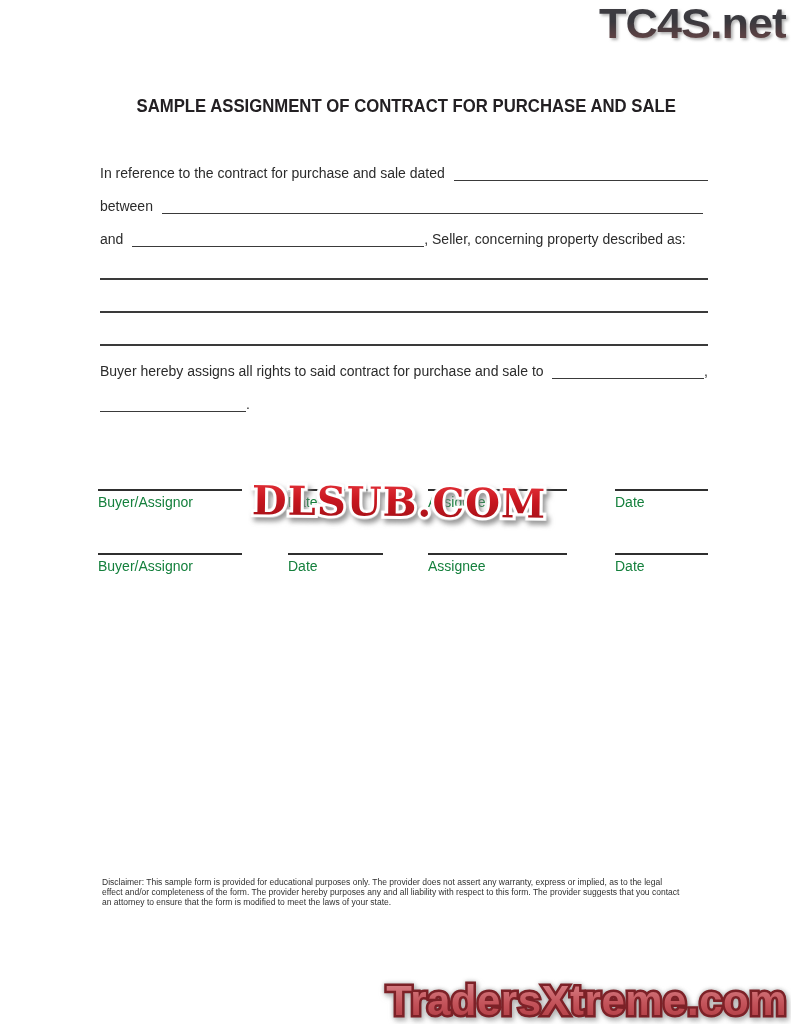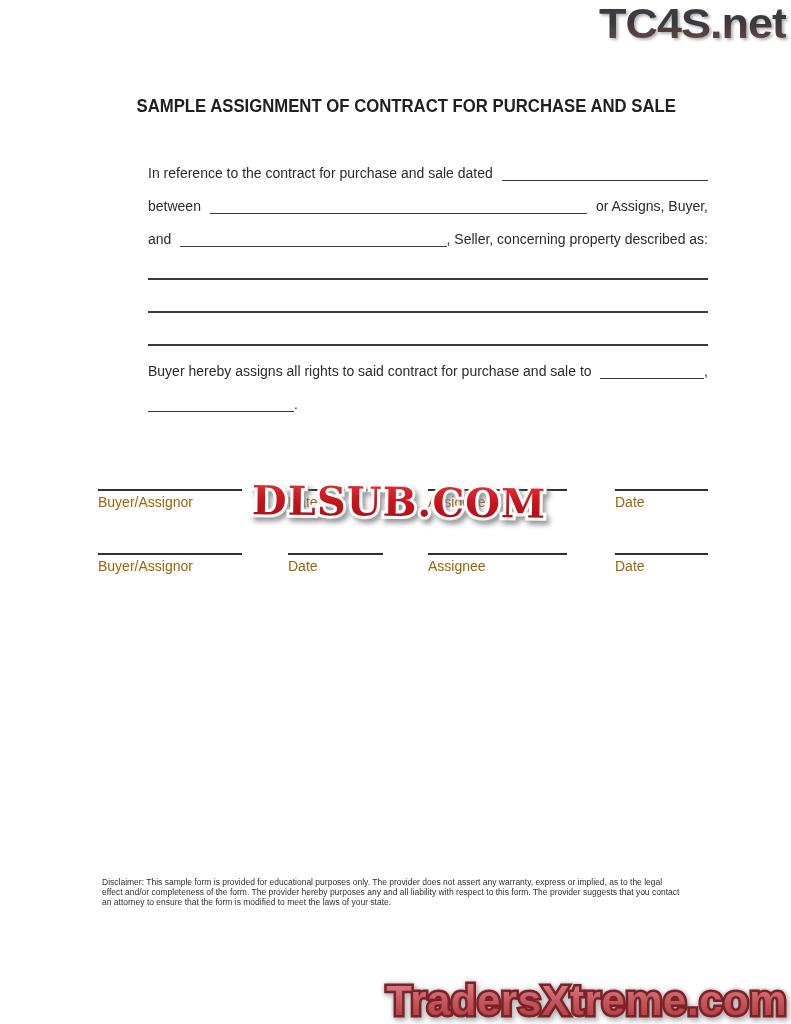--- a/index.html
+++ b/index.html
@@ -27,35 +27,35 @@
     text-align:center; font-size:19px; font-weight:bold; color:#232023;
     letter-spacing:0px; transform:scaleX(0.88); transform-origin:center;
     white-space:nowrap;
   }
 
   
   .bodytext {
     position:absolute; left:100px; top:157px; width:608px;
     font-size:14px; color:#2b2b2b;
   }
-  .line { display:flex; align-items:baseline; height:33px; line-height:33px; white-space:pre;margin-left:48px; }
+  .line { display:flex; align-items:baseline; height:33px; line-height:33px; white-space:pre; }
   .blank {
     display:inline-block; height:14px;
     border-bottom:1.5px solid #3a3a3a;
     position:relative; top:3px;
   }
   .grow { flex:1 1 auto; }
   .ml { margin-left:5px; }
   .mr { margin-right:5px; }
   .ruled .blank { height:21px; border-bottom-width:2px; }
 
   
   .sig {
     position:absolute; border-top:2px solid #2f2f2f; padding-top:3px;
-    font-size:14px; color:#a16207; white-space:nowrap;
+    font-size:14px; color:#15803d; white-space:nowrap;
   }
 
   
   .dlsub {
     position:absolute; left:252px; top:478px; z-index:6;
     font-family:"DejaVu Serif", serif; font-weight:bold;
     font-size:40px; letter-spacing:1px; transform:rotate(0.7deg);
     white-space:nowrap;
   }
   .dlsub .stroke {
@@ -102,21 +102,20 @@
   <div class="title">SAMPLE ASSIGNMENT OF CONTRACT FOR PURCHASE AND SALE</div>
 
   <div class="bodytext">
     <div class="line">
       <span>In reference to the contract for purchase and sale dated </span>
       <span class="blank grow ml"></span>
     </div>
     <div class="line">
       <span>between </span>
       <span class="blank grow ml mr"></span>
-      <span> or Assigns, Buyer,</span>
     </div>
     <div class="line">
       <span>and </span>
       <span class="blank ml" style="width:292px"></span>
       <span>, Seller, concerning property described as:</span>
     </div>
     <div class="line ruled">
       <span class="blank grow"></span>
     </div>
     <div class="line ruled">

